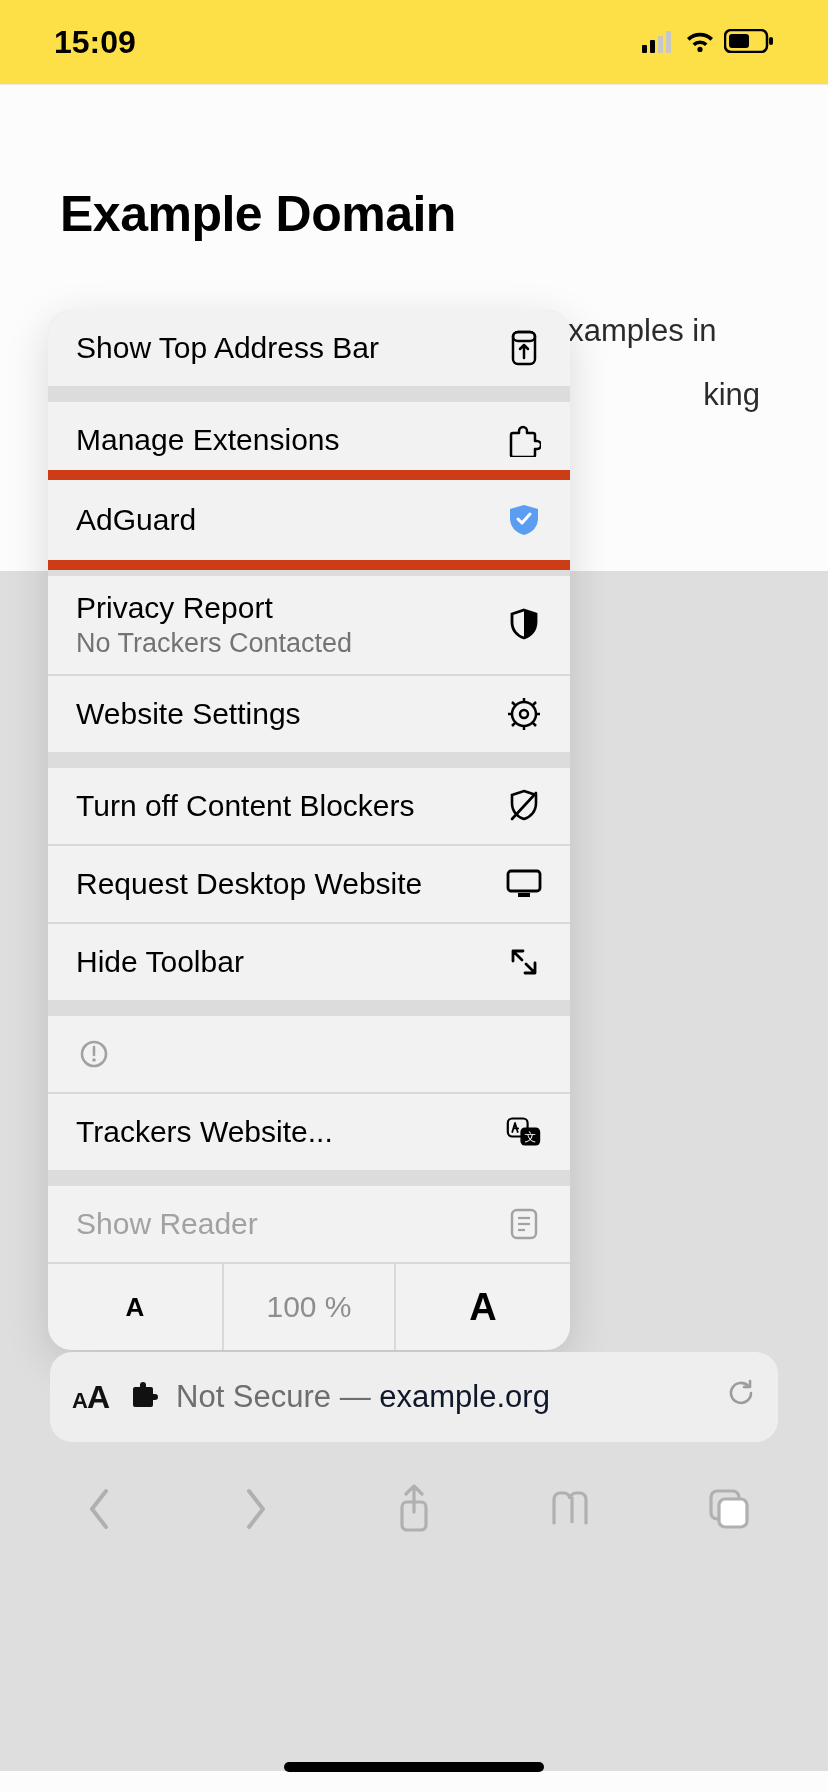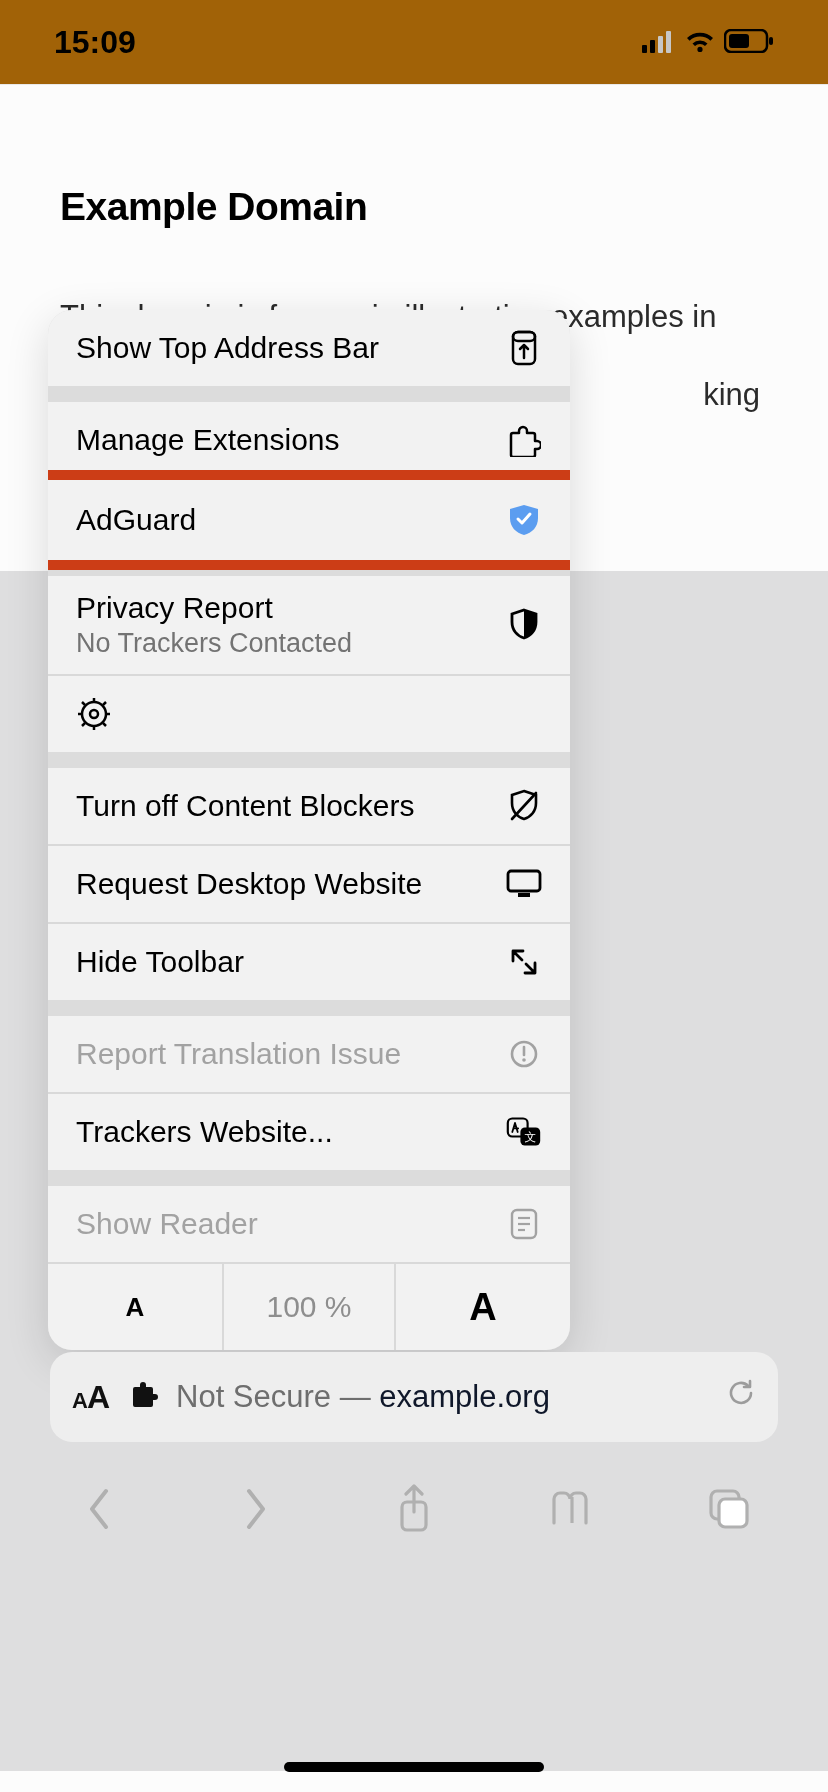--- a/index.html
+++ b/index.html
@@ -1,25 +1,25 @@
 <!DOCTYPE html>
 <html><head>
   <meta charset="utf-8">
   <style>
     * { margin:0; padding:0; box-sizing:border-box; -webkit-font-smoothing:antialiased; }
     html,body { width:828px; height:1792px; font-family:-apple-system, "SF Pro Text", "Helvetica Neue", Arial, sans-serif; background:#ffffff; color:#000; overflow:hidden; }
 
     
-    .status-bar { position:absolute; top:0; left:0; right:0; height:84px; display:flex; align-items:center; justify-content:space-between; padding:0 54px 0 54px; font-size:32px; font-weight:600; background:#a16207; }
+    .status-bar { position:absolute; top:0; left:0; right:0; height:84px; display:flex; align-items:center; justify-content:space-between; padding:0 54px 0 54px; font-size:32px; font-weight:600; background:#fde047; }
     .status-right { display:flex; align-items:center; gap:8px; }
 
     
     .page { position:absolute; top:84px; left:0; right:0; bottom:0; background:#fcfcfc; border-top:1px solid #e9e9e9; }
     .page-inner { padding:100px 60px 0 60px; }
-    .page-title { font-size:39px; font-weight:700; letter-spacing:-0.5px; margin-bottom:64px; }
+    .page-title { font-size:50px; font-weight:700; letter-spacing:-0.5px; margin-bottom:64px; }
     .page-text { font-size:31px; color:#2b2b2b; line-height:1.55; }
 
     
     .menu { position:absolute; left:48px; width:522px; top:310px; background:#dcdcdc; border-radius:24px; overflow:hidden; box-shadow:0 12px 44px rgba(0,0,0,0.14); }
     .menu-row { display:flex; align-items:center; justify-content:space-between; min-height:76px; padding:0 28px; background:#f2f2f2; font-size:30px; font-weight:400; }
     .menu-row .label { flex:1; }
     .menu-row .sub { font-size:27px; color:#737373; margin-top:2px; }
     .menu-row.tall { min-height:98px;gap:12px; }
     .menu-row.disabled .label { color:#a2a2a2; }
     .sep-thin { height:2px; background:#d9d9d9; }
@@ -138,20 +138,21 @@
       <svg width="28" height="34" viewBox="0 0 28 34">
           <path d="M14 2 L26 6 V14c0 8-5 14-12 16C7 28 2 22 2 14V6Z" fill="none" stroke="#000" stroke-width="2.8"></path>
           <path d="M14 2 L26 6 V14c0 8-5 14-12 16Z" fill="#000"></path>
         </svg>
     </span>
   </div>
 
   <div class="sep-thin"></div>
 
   <div class="menu-row">
+    <span class="label">Website Settings</span>
     <span class="icon-slot">
       <svg width="34" height="34" viewBox="0 0 34 34">
           <circle cx="17" cy="17" r="12" fill="none" stroke="#000" stroke-width="2.5"></circle>
           <circle cx="17" cy="17" r="4" fill="none" stroke="#000" stroke-width="2.5"></circle>
           <g stroke="#000" stroke-width="2.5">
             <line x1="17" y1="1" x2="17" y2="5"></line>
             <line x1="17" y1="29" x2="17" y2="33"></line>
             <line x1="1" y1="17" x2="5" y2="17"></line>
             <line x1="29" y1="17" x2="33" y2="17"></line>
             <line x1="5" y1="5" x2="8" y2="8"></line>
@@ -194,21 +195,20 @@
     <span class="icon-slot">
       <svg width="30" height="30" viewBox="0 0 30 30">
           <path d="M4 14V4h10 M4 4l9 9 M26 16v10H16 M26 26l-9-9" fill="none" stroke="#000" stroke-width="2.8" stroke-linecap="round" stroke-linejoin="round"></path>
         </svg>
     </span>
   </div>
 
   <div class="sep-thick"></div>
 
   <div class="menu-row disabled">
-    <span class="label">Report Translation Issue</span>
     <span class="icon-slot">
       <svg width="30" height="30" viewBox="0 0 30 30">
           <circle cx="15" cy="15" r="12" fill="none" stroke="#a2a2a2" stroke-width="2.6"></circle>
           <line x1="15" y1="8" x2="15" y2="16" stroke="#a2a2a2" stroke-width="2.6" stroke-linecap="round"></line>
           <circle cx="15" cy="21" r="1.8" fill="#a2a2a2"></circle>
         </svg>
     </span>
   </div>
 
   <div class="sep-thin"></div>

